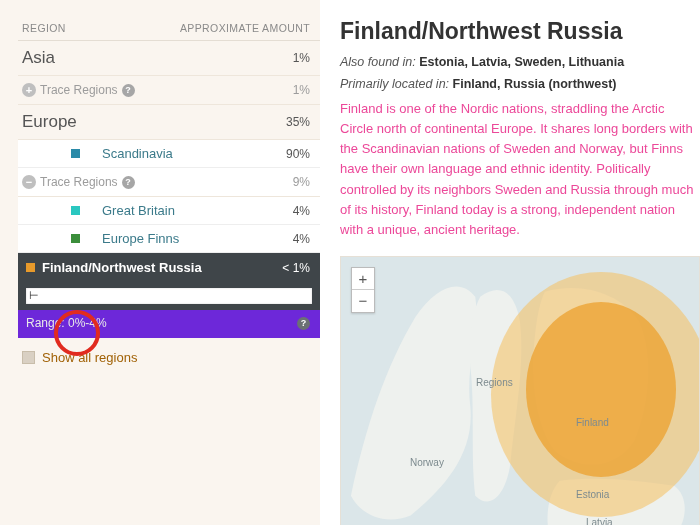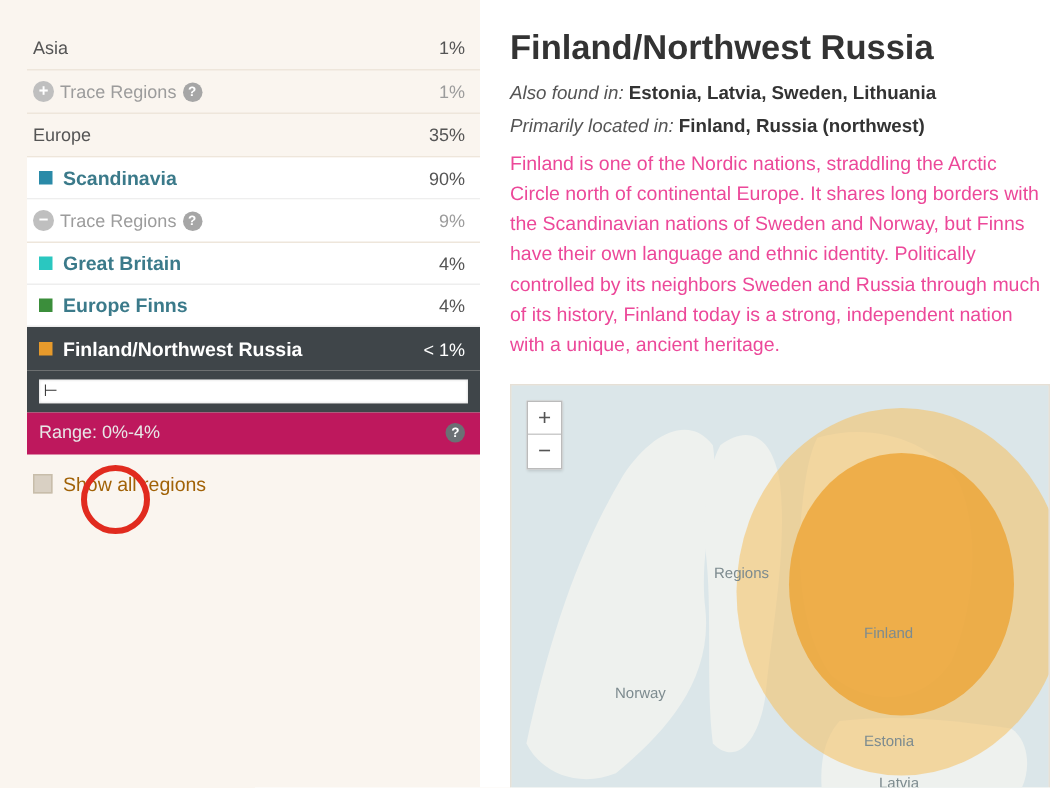--- a/index.html
+++ b/index.html
@@ -29,57 +29,57 @@
     display: flex; justify-content: space-between;
     font-size: 10.5px; color: #8a8a8a; letter-spacing: 0.4px;
     padding: 4px 10px 6px 4px;
     border-bottom: 1px solid #e4ddd3;
   }
   .tbl-row {
     display: flex; justify-content: space-between; align-items: center;
     padding: 7px 10px 7px 4px;
     border-bottom: 1px solid #eee6db;
   }
-  .continent { font-size: 12px; color: #555; font-weight: 400; }
+  .continent { font-size: 17px; color: #555; font-weight: 400; }
   .amount { font-size: 12px; color: #555; }
   .trace-label { color: #9c9c9c; font-size: 12px; display: flex; align-items: center; gap: 4px; }
   .plus-ic, .minus-ic {
     width: 14px; height: 14px; display: inline-flex; align-items: center; justify-content: center;
     border-radius: 50%; background: #bfbfbf; color: #fff; font-size: 11px; font-weight: bold; line-height: 1;
   }
   .q-ic {
     width: 13px; height: 13px; border-radius: 50%; background: #a6a6a6; color: #fff;
     display: inline-flex; align-items: center; justify-content: center; font-size: 9px; font-weight: bold;
   }
   .region-row {
     display: flex; justify-content: space-between; align-items: center;
     background: #fff;
     padding: 6px 10px 6px 8px;
     border-bottom: 1px solid #eee;
   }
-  .region-name { display: flex; align-items: center; gap: 7px; font-size: 13px; font-weight: 700; color: #3b7a8a; }
+  .region-name { display: flex; align-items: center; gap: 22px; font-size: 13px; font-weight: 400; color: #3b7a8a; margin-left: 45px; }
   .color-chip { width: 9px; height: 9px; display: inline-block; }
   .expanded {
     background: #3f4549; color: #fff;
     border-bottom: none;
     padding: 7px 10px 7px 8px;
   }
   .expanded .reg-label { display: flex; align-items: center; gap: 7px; font-size: 13px; font-weight: 700; }
   .bar-box {
     background: #3f4549;
     padding: 6px 8px 6px 8px;
   }
   .bar-track {
     height: 16px; background: #fff;
     position: relative;
     box-shadow: inset 0 0 2px rgba(0,0,0,0.2);
   }
   .bar-marker { position: absolute; left: 3px; top: 1px; bottom: 1px; font-size: 11px; color: #333; }
   .range-row {
-    background: #be185d; color: #e8e8e8; font-size: 12px;
+    background: #6d28d9; color: #e8e8e8; font-size: 12px;
     padding: 6px 10px 8px 8px;
     display: flex; justify-content: space-between; align-items: center;
   }
   .show-all { display: flex; align-items: center; gap: 7px; padding: 12px 4px; color: #a16207; font-size: 13px; }
   .chk { width: 13px; height: 13px; background: #d9d0c3; border: 1px solid #c8bdaa; }
   .circle-anno {
     position: absolute; border: 4px solid #e12b1f; border-radius: 50%;
     width: 46px; height: 46px; pointer-events: none;
   }
   .right h1 { font-size: 23px; font-weight: 700; color: #333; margin-bottom: 10px; }
@@ -109,20 +109,24 @@
   .blob {
     position: absolute; border-radius: 50%; opacity: 0.55;
   }
   .map-lbl { position: absolute; font-size: 10px; color: #7d8b8f; }
 </style>
 </head>
 <body>
 
 <div class="container">
   <div class="left">
+    <div class="tbl-head">
+      <span>REGION</span>
+      <span>APPROXIMATE AMOUNT</span>
+    </div>
 
     <div class="tbl-row">
       <span class="continent">Asia</span>
       <span class="amount">1%</span>
     </div>
     <div class="tbl-row">
       <span class="trace-label">
         <span class="plus-ic">+</span>
         <span>Trace Regions</span>
         <span class="q-ic">?</span>

